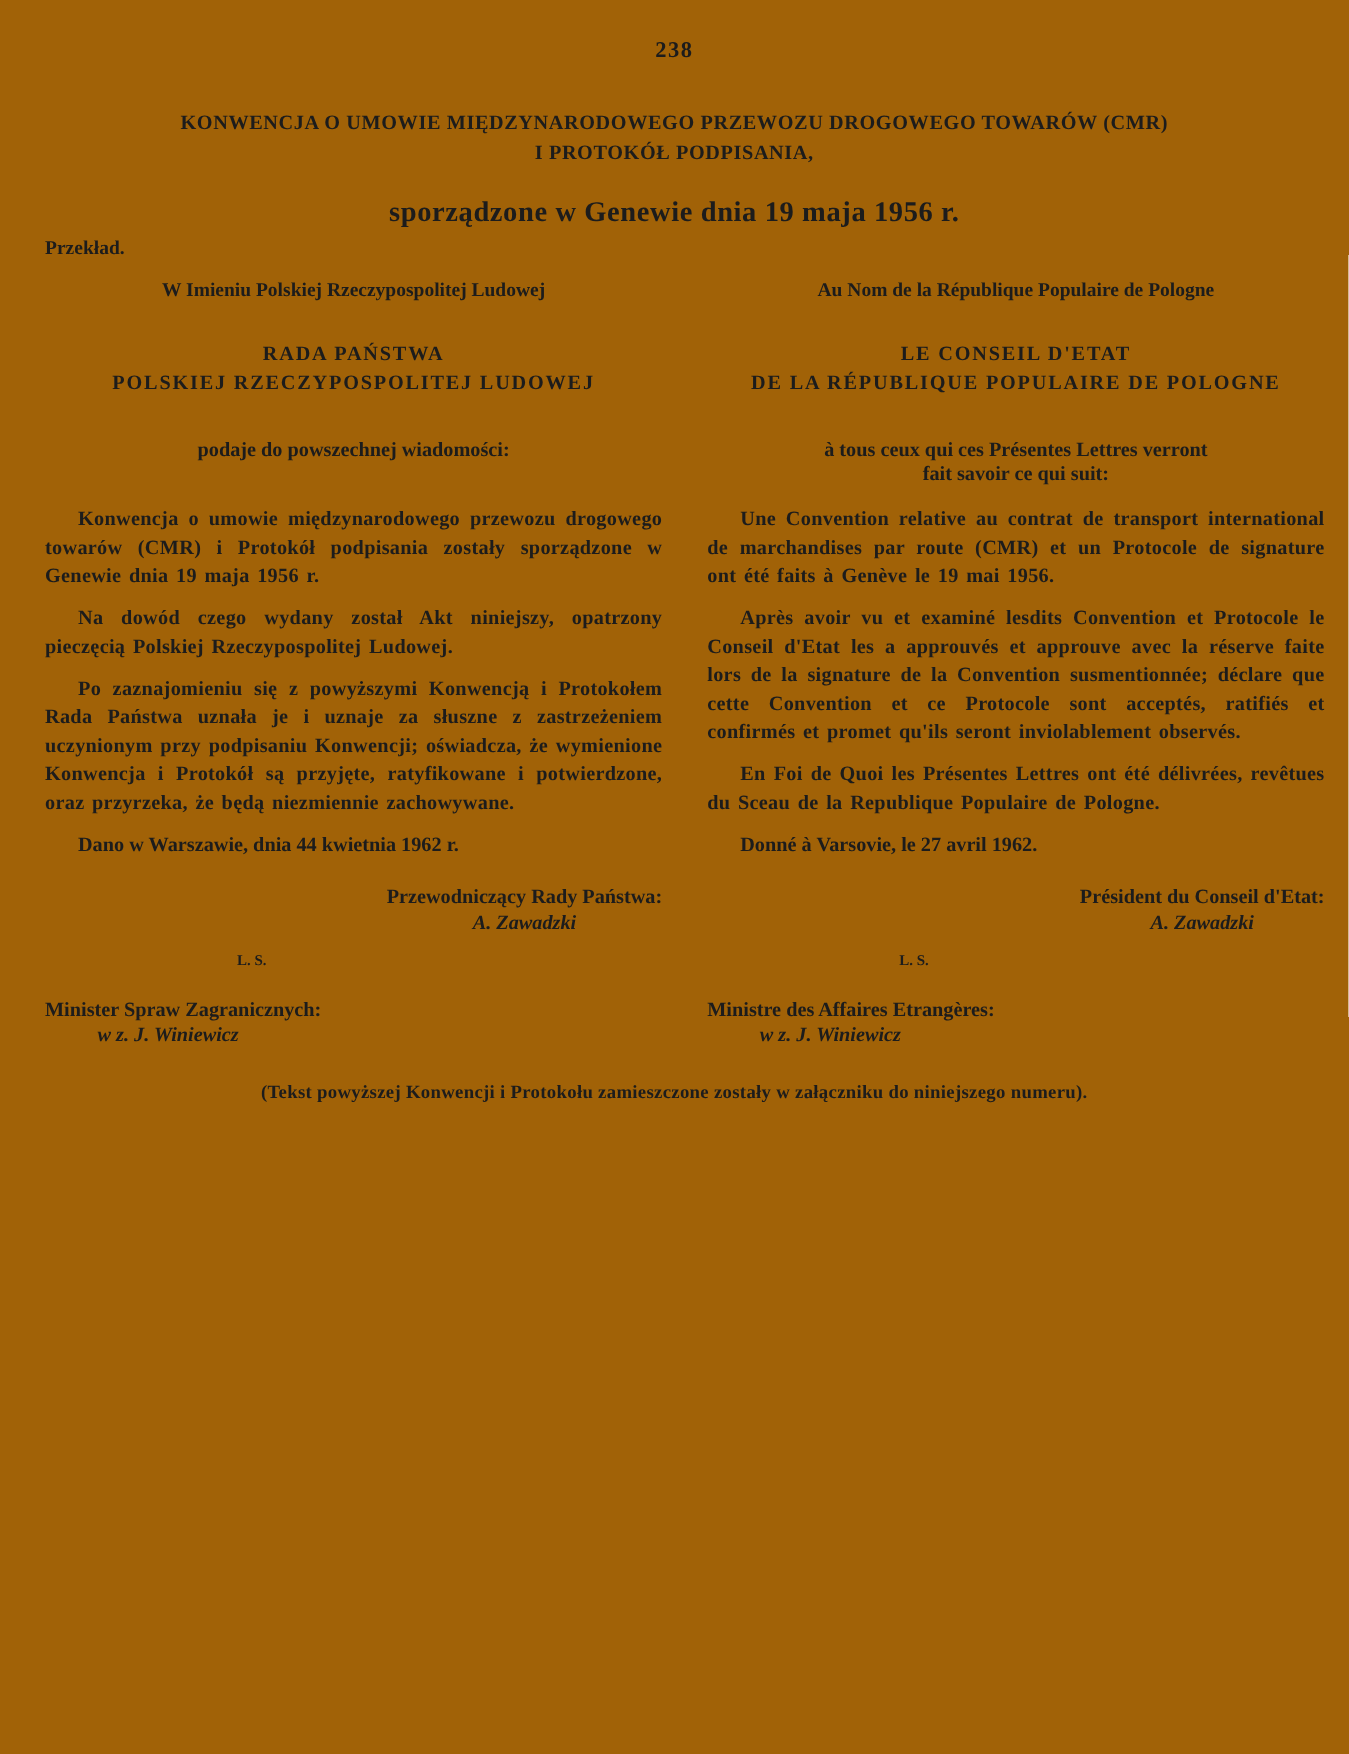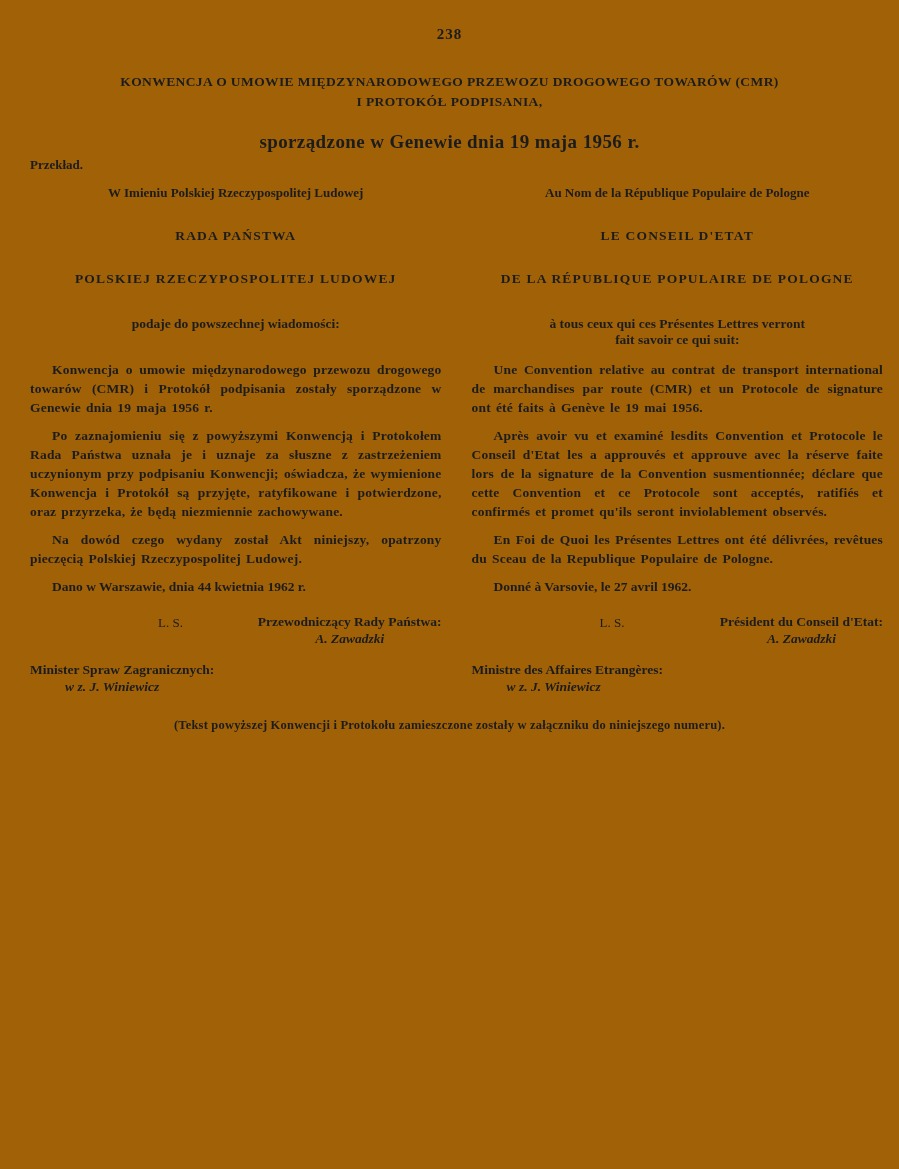--- a/index.html
+++ b/index.html
@@ -67,21 +67,20 @@
     font-weight: bold;
     font-size: 13.5px;
     letter-spacing: 1.2px;
     margin-top: 24px;
   }
   .col-heading3 {
     text-align: center;
     font-weight: bold;
     font-size: 13.5px;
     letter-spacing: 1.2px;
-    margin-top: 24px;
   }
   .proclamation {
     text-align: center;
     font-weight: bold;
     font-size: 13.5px;
     margin-top: 28px;
     line-height: 16px;
     min-height: 32px;
   }
   .proclamation .line { display: block; }
@@ -100,22 +99,23 @@
     margin-top: 9px;
   }
   .sig-row {
     display: flex;
     justify-content: space-between;
     align-items: flex-start;
     margin-top: 17px;
     padding-left: 128px;
   }
   .seal {
-    font-weight: normal;
-    font-size: 13px;
+    font-weight: bold;
+    font-size: 10px;
+    margin-top: 42px;
   }
   .sig-block {
     text-align: center;
     font-weight: bold;
     font-size: 13.5px;
     line-height: 17px;
   }
   .sig-name { font-style: italic; }
   .minister-block {
     margin-top: 14px;
@@ -154,22 +154,22 @@
   <div class="columns">
 
     <div class="col">
       <div class="col-heading1">W Imieniu Polskiej Rzeczypospolitej Ludowej</div>
       <div class="col-heading2">RADA PAŃSTWA</div>
       <div class="col-heading3">POLSKIEJ RZECZYPOSPOLITEJ LUDOWEJ</div>
       <div class="proclamation">
         <span class="line">podaje do powszechnej wiadomości:</span>
       </div>
       <p class="body-par first">Konwencja o umowie międzynarodowego przewozu drogowego towarów (CMR) i Protokół podpisania zostały sporządzone w Genewie dnia 19 maja 1956 r.</p>
+      <p class="body-par">Na dowód czego wydany został Akt niniejszy, opatrzony pieczęcią Polskiej Rzeczypospolitej Ludowej.</p>
       <p class="body-par">Po zaznajomieniu się z powyższymi Konwencją i Protokołem Rada Państwa uznała je i uznaje za słuszne z zastrzeżeniem uczynionym przy podpisaniu Konwencji; oświadcza, że wymienione Konwencja i Protokół są przyjęte, ratyfikowane i potwierdzone, oraz przyrzeka, że będą niezmiennie zachowywane.</p>
-      <p class="body-par">Na dowód czego wydany został Akt niniejszy, opatrzony pieczęcią Polskiej Rzeczypospolitej Ludowej.</p>
       <p class="date-par">Dano w Warszawie, dnia 44 kwietnia 1962 r.</p>
       <div class="sig-row">
         <span class="seal">L. S.</span>
         <span class="sig-block">
           <div>Przewodniczący Rady Państwa:</div>
           <div class="sig-name">A. Zawadzki</div>
         </span>
       </div>
       <div class="minister-block">
         <div>Minister Spraw Zagranicznych:</div>

